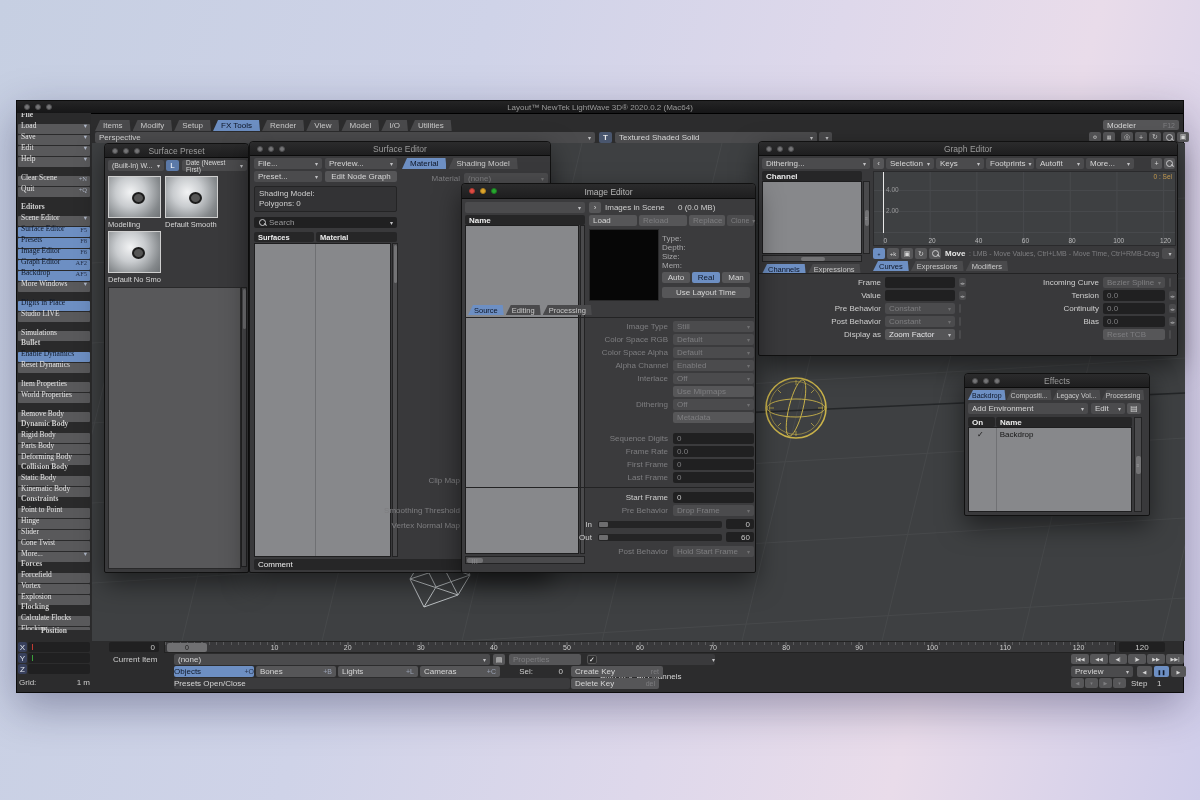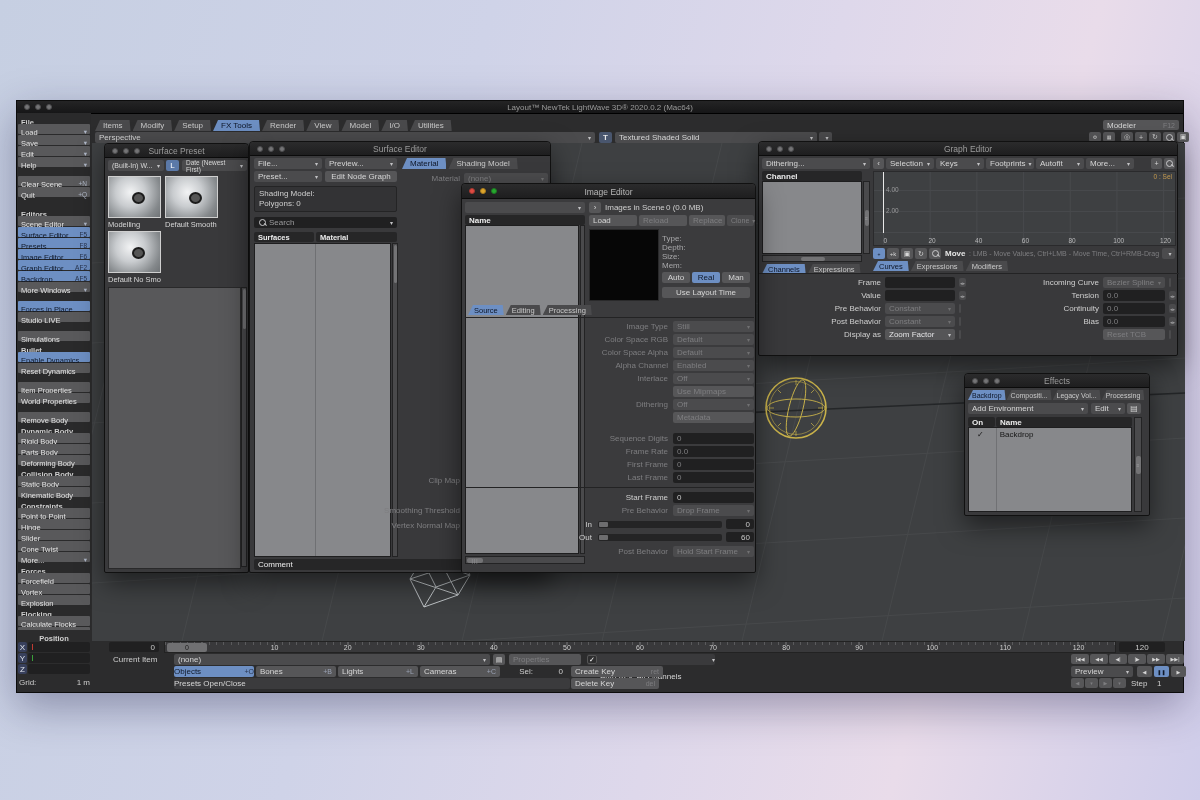--- a/index.html
+++ b/index.html
@@ -46,22 +46,22 @@
   .ptitle{position:absolute;left:0;top:0;right:0;height:13px;background:linear-gradient(#2b2b2c,#1e1e1f);
     border-bottom:1px solid #0b0b0b;border-radius:4px 4px 0 0;}
   .ptitle .ttl{position:absolute;left:0;right:0;top:2px;text-align:center;color:#9c9c9c;font-size:8.5px;}
   .mag{position:relative;width:9px;height:9px;display:inline-block;}
   .mag::before{content:"";position:absolute;left:1px;top:1px;width:5px;height:5px;border:1px solid #c9c9cb;border-radius:50%;}
   .mag::after{content:"";position:absolute;left:6px;top:6px;width:3px;height:1px;background:#c9c9cb;transform:rotate(45deg);}
   .sep{position:absolute;background:#232324;height:1px;}
   
   .sb{position:absolute;left:0;top:12px;width:74px;height:517px;background:#2a2a2b;overflow:hidden;
     display:flex;flex-direction:column;padding:1px 1px 0 1px;box-sizing:border-box;}
-  .sb-row{flex:0 0 auto;height:10px;margin-bottom:1px;display:flex;align-items:flex-start;padding:4px 3px;
-    font-size:7.5px;border-radius:1px;box-sizing:border-box;}
+  .sb-row{flex:0 0 auto;height:10px;margin-bottom:1px;display:flex;align-items:flex-end;padding:4px 3px;
+    font-size:7.5px;border-radius:1px;box-sizing:border-box;font-family:Liberation Serif, serif;}
   .sb-row.btn{background:#59595b;color:#e2e2e2;}
   .sb-row.btn.blue{background:#7d93bd;color:#141e33;}
   .sb-row.hdr{background:transparent;color:#cfcfcf;font-weight:bold;justify-content:center;height:9px;}
   .sb-row.gap{background:transparent;height:3px;margin-bottom:0;}
   .sb-right{margin-left:auto;font-size:6.5px;color:#aeb6c6;}
   .blue .sb-right{color:#26334d;}
   .ruler{background:#39393b;border:1px solid #222;box-sizing:border-box;display:flex;}
   .ruler span{flex:1;text-align:center;font-size:7px;color:#cfcfcf;padding-top:2px;}
   .tick{background:repeating-linear-gradient(90deg,#5a5a5c 0 1px,transparent 1px 7.3px);height:3px;position:absolute;left:0;right:0;top:0;}
   .mini{height:10px;font-size:5px;justify-content:center;padding:0 1px;}
@@ -249,21 +249,21 @@
           </div><div class="sb-row btn blue">
             <span>Backdrop</span>
             <span class="sb-right">AF5</span>
           </div><div class="sb-row btn">
             <span>More Windows</span>
             <span class="sb-right">▾</span>
           </div><div class="sb-row gap">
             <span></span>
             <span class="sb-right"></span>
           </div><div class="sb-row btn blue">
-            <span>Forces in Place</span>
+            <span>Digits in Place</span>
             <span class="sb-right"></span>
           </div><div class="sb-row btn">
             <span>Studio LIVE</span>
             <span class="sb-right"></span>
           </div><div class="sb-row gap">
             <span></span>
             <span class="sb-right"></span>
           </div><div class="sb-row btn">
             <span>Simulations</span>
             <span class="sb-right"></span>
@@ -805,21 +805,21 @@
     <div class="list abs" style="left:3px;top:41px;width:114px;height:329px;"></div>
     <div class="scroll" style="left:118px;top:41px;width:5px;height:329px;"></div>
     <div class="scroll" style="left:3px;top:372px;width:120px;height:8px;">
           <div class="thumbbar" style="left:1px;top:1px;width:16px;height:5px;">
             <div class="grip">|||</div>
           </div>
         </div>
 
     <div class="c btn mini abs" style="left:127px;top:18px;width:12px;height:11px;font-size:8px;">›</div>
     <div class="lbl abs" style="left:143px;top:18px;width:80px;">Images in Scene</div>
-    <div class="lbl abs" style="left:204px;top:18px;width:76px;">0 (0.0 MB)</div>
+    <div class="lbl abs" style="left:216px;top:18px;width:76px;">0 (0.0 MB)</div>
     <div class="c btn abs" style="left:127px;top:31px;width:48px;">Load</div>
     <div class="c btn dim abs" style="left:177px;top:31px;width:48px;">Reload</div>
     <div class="c btn dim abs" style="left:227px;top:31px;width:36px;">Replace</div>
     <div class="c dd dim abs" style="left:265px;top:31px;width:27px;font-size:7px;">
           <span>Clone</span>
           <span class="chev">▾</span>
         </div>
     <div class="abs" style="left:127px;top:45px;width:68px;height:70px;background:#060606;border:1px solid #2a2a2b;"></div>
     <div class="abs" style="left:200px;top:50px;line-height:9px;color:#a8a8aa;">
       <div>Type:</div>

